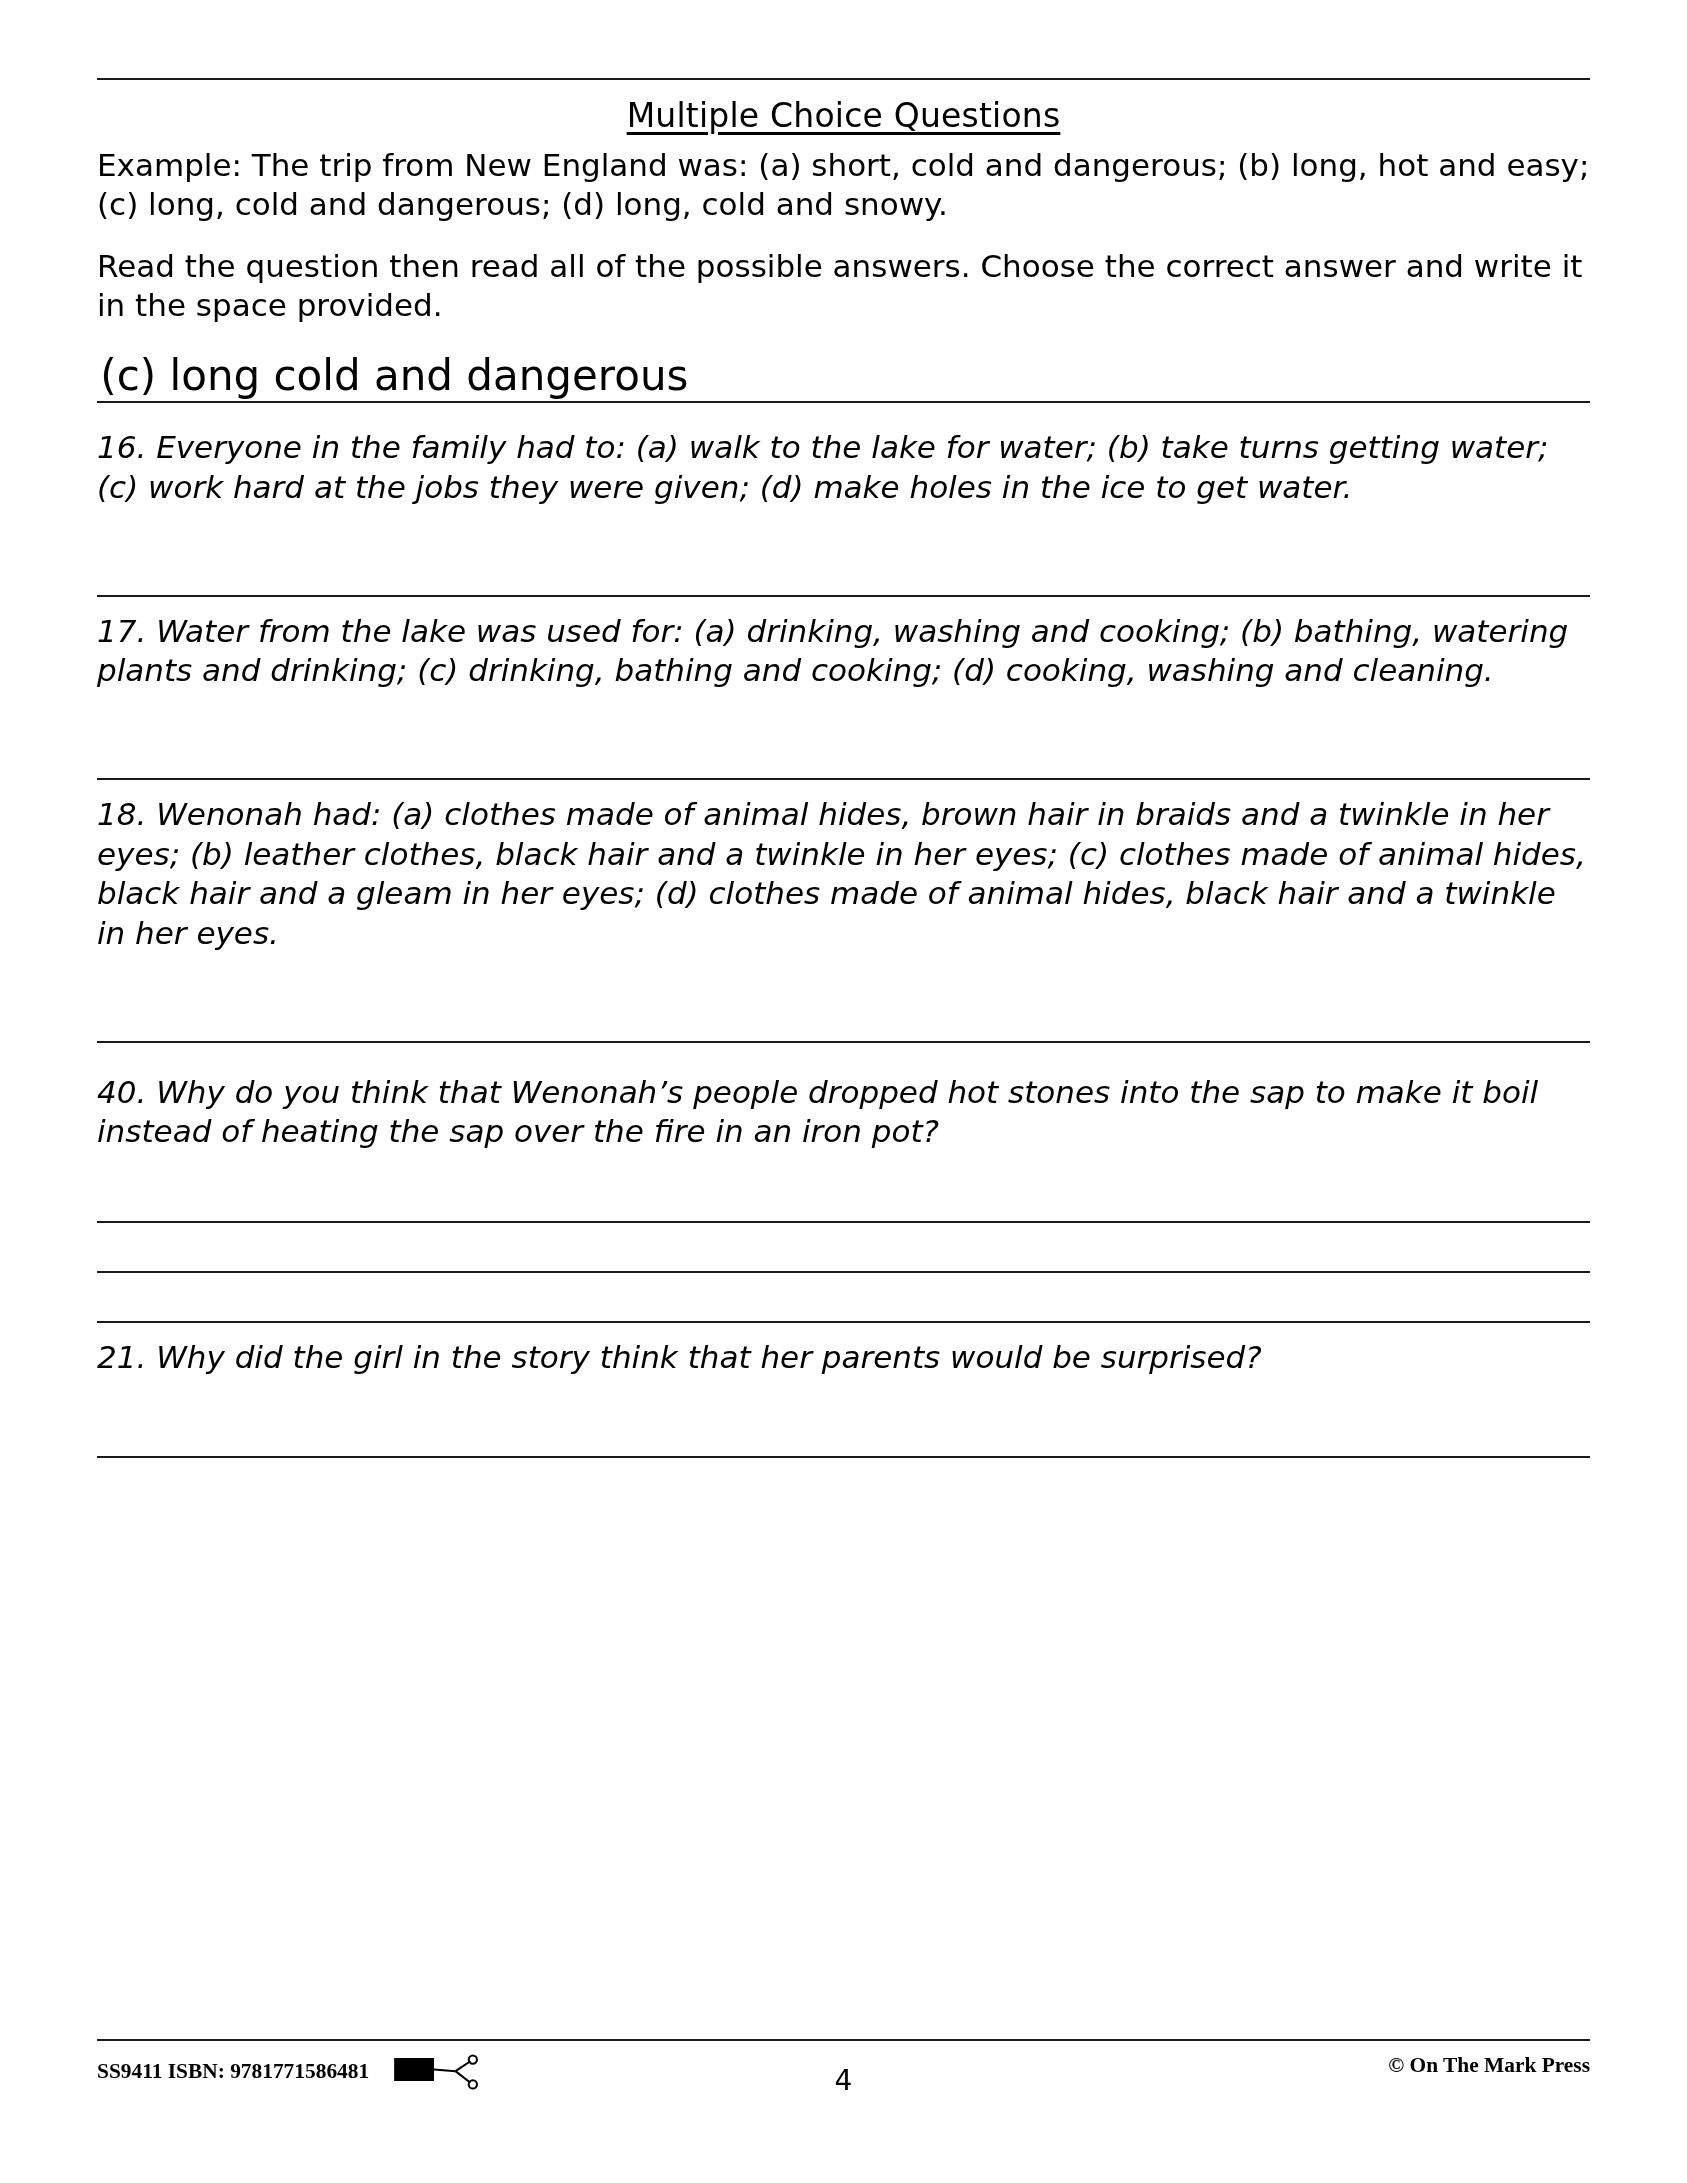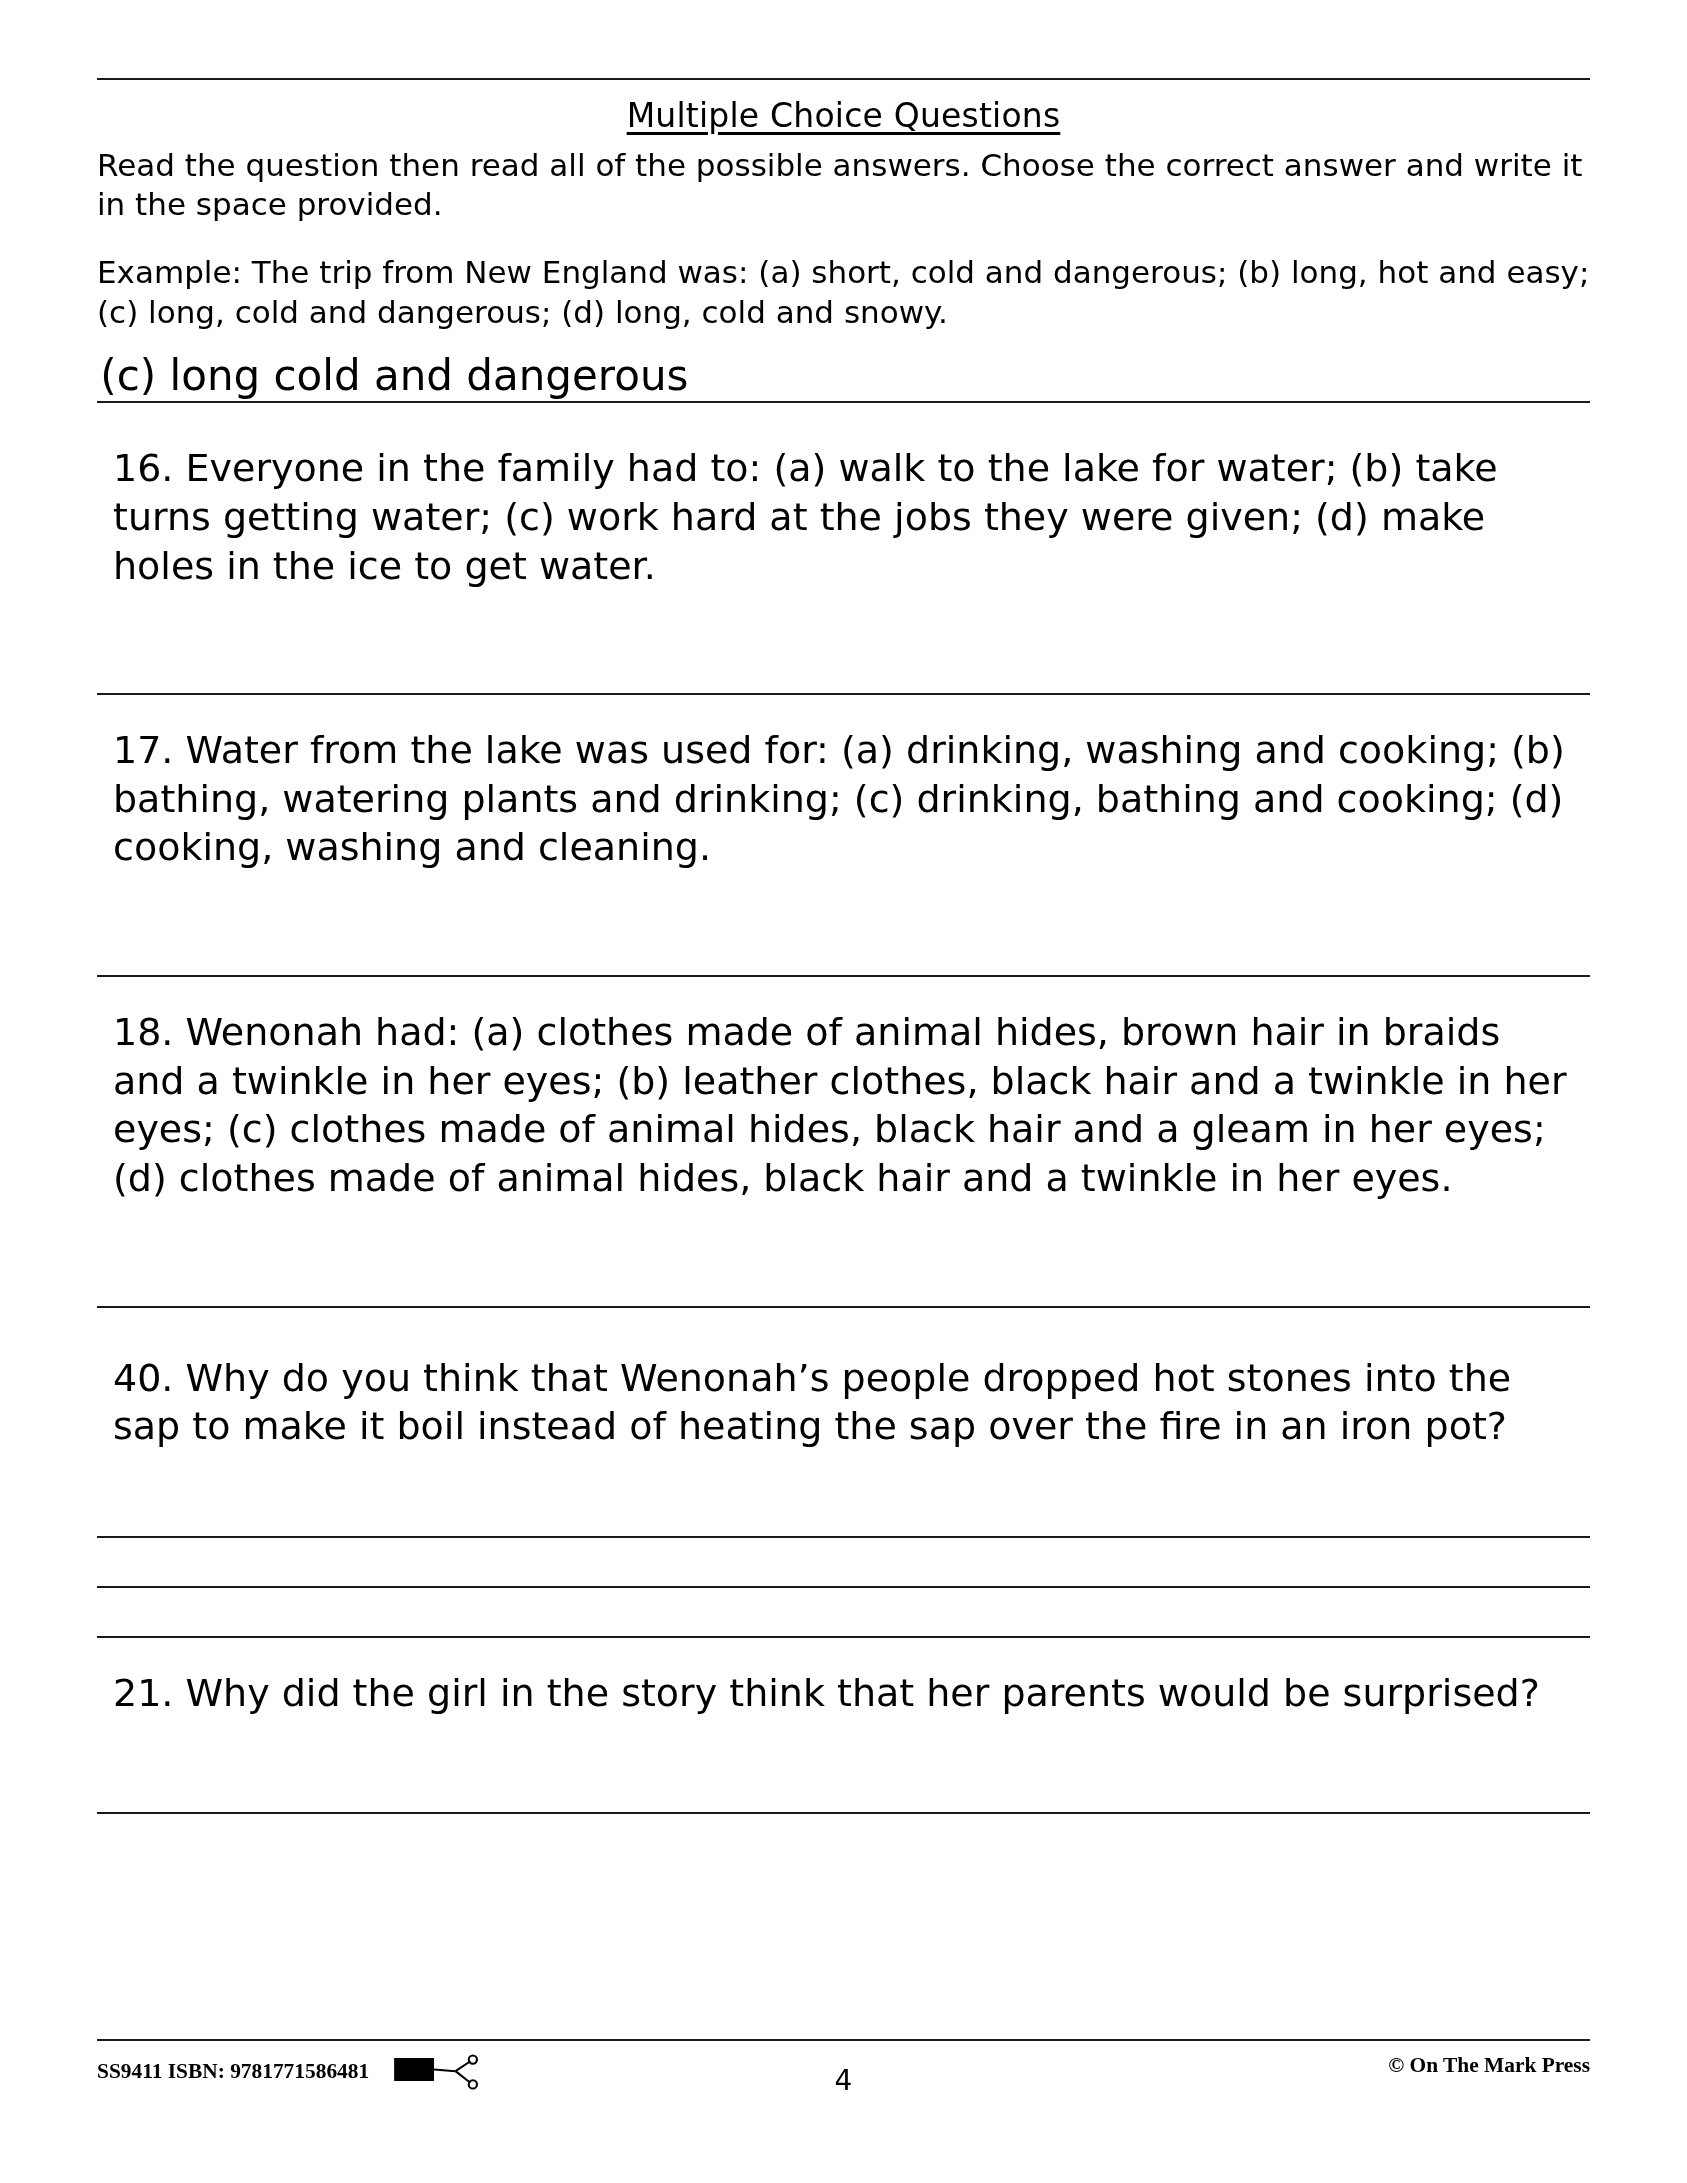--- a/index.html
+++ b/index.html
@@ -88,23 +88,24 @@
   .q-block {
     margin-bottom: 0;
   }
   .gap-18 { height: 15px; }
   .gap-26 { height: 21.4px; }
   .gap-30 { height: 25px; }
   .gap-36 { height: 30px; }
   .gap-46 { height: 38px; }
 
   .question {
-    font-size: 38px;
+    font-size: 31px;
     line-height: 1.28;
-    margin: 16px;
+    margin: 0;
+    font-style: italic;
   }
 
   
   .footer {
     position: absolute;
     left: 97px;
     top: 2039px;
     width: 1493px;
   }
   .footer-rule {
@@ -150,23 +151,23 @@
 </head>
 <body>
 
 <div class="page">
   <div class="sheet">
 
     <div class="rule top-rule"></div>
 
     <div class="section-title">Multiple Choice Questions</div>
 
+    <p class="body tight">Example: The trip from New England was: (a) short, cold and dangerous; (b) long, hot and easy; (c) long, cold and dangerous; (d) long, cold and snowy.</p>
+
     <p class="body">Read the question then read all of the possible answers.  Choose the correct answer and write it in the space provided.</p>
-
-    <p class="body tight">Example: The trip from New England was: (a) short, cold and dangerous; (b) long, hot and easy; (c) long, cold and dangerous; (d) long, cold and snowy.</p>
 
     <div class="answer-line">
       <div class="answer-text">(c) long cold and dangerous</div>
       <div class="rule-thin"></div>
     </div>
 
     <div class="gap-30"></div>
 
     <div class="q-block">
       <p class="question">16. Everyone in the family had to: (a) walk to the lake for water; (b) take turns getting water; (c) work hard at the jobs they were given; (d) make holes in the ice to get water.</p>

